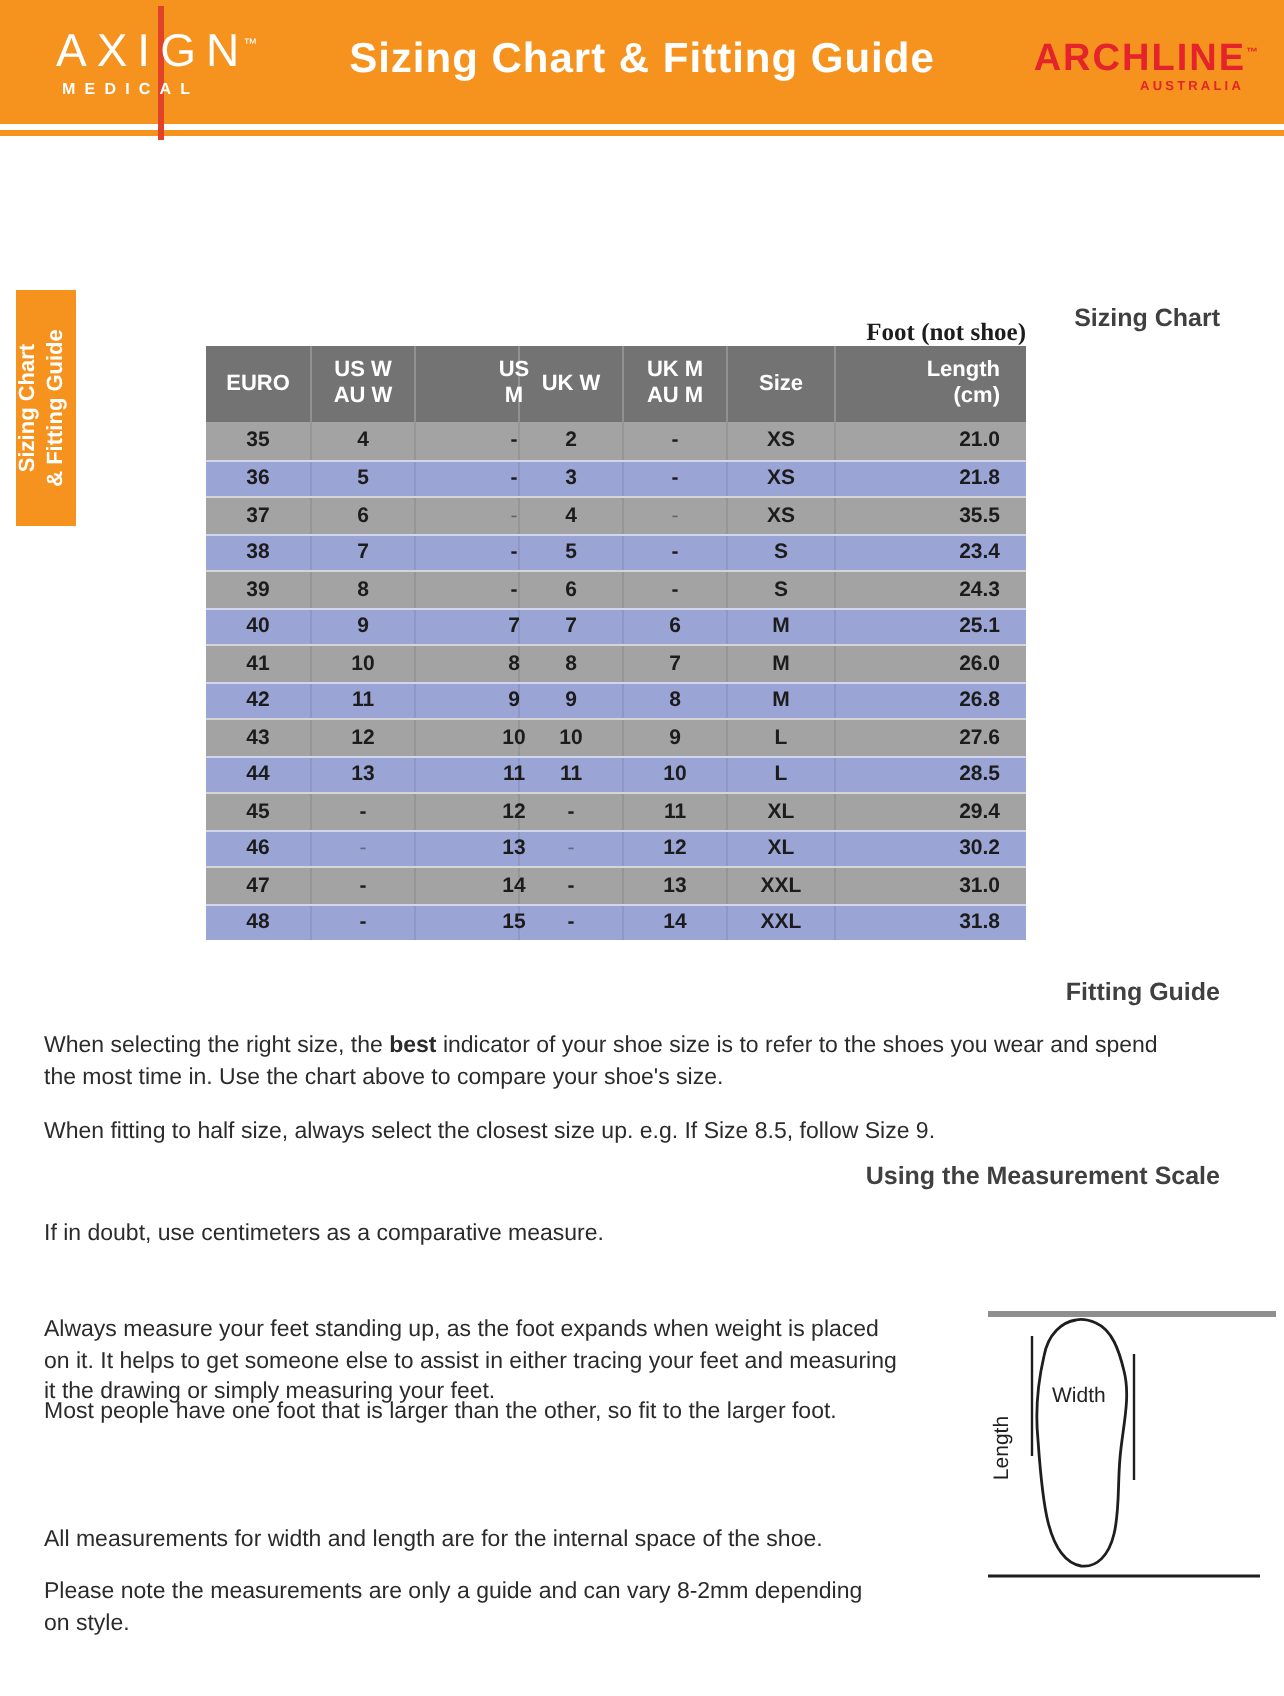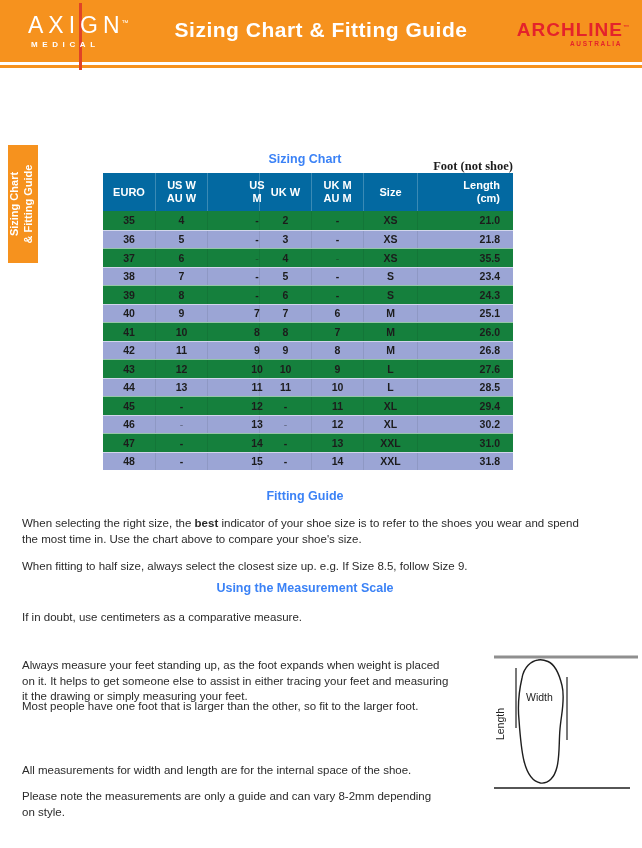--- a/index.html
+++ b/index.html
@@ -21,50 +21,50 @@
   .brand-tm { font-size:6px; vertical-align:top; position:relative; top:-3px; }
   .brand-sub { font-size:6.5px; font-weight:700; letter-spacing:1.6px; margin-top:1px; margin-right:8px; }
 
   
   .side-tab { position:absolute; left:8px; top:145px; width:30px; height:118px; background:#F6921E; }
   .side-tab-text { position:absolute; left:-44px; top:44px; width:118px; height:30px;
                    transform:rotate(-90deg); color:#ffffff; font-weight:700; font-size:11px;
                    line-height:13.5px; text-align:center; white-space:pre-line; }
 
   
-  .center-head { position:absolute; left:0; width:610px; text-align:center; font-weight:700;
-                 font-size:12.5px; color:#3b82f6; }
+  .center-head { position:absolute; left:0; width:610px; text-align:right; font-weight:700;
+                 font-size:12.5px; color:#404040; }
   .chart-title { top:152px; }
   .foot-note { position:absolute; top:159px; left:103px; width:410px; text-align:right;
                font-weight:700; font-size:12.5px; color:#1c1c1c;font-family:Liberation Serif, serif; }
   .fitting-head { top:489px; }
   .measure-head { top:581px; }
 
   
   .para { position:absolute; left:22px; font-size:11.5px; line-height:15.5px;
           white-space:pre-line; color:#2b2b2b; }
   .p-fit1 { top:516px; width:600px; }
   .p-fit2 { top:559px; width:600px; }
   .p-m1 { top:610px; width:600px; }
   .p-m2 { top:658px; width:470px; }
   .p-m3 { top:699px; width:470px; }
   .p-m4 { top:763px; width:470px; }
   .p-m5 { top:789px; width:470px; }
   .b { font-weight:700; }
 
   
   .table { position:absolute; left:103px; top:173px; width:410px; }
-  .thead { display:flex; background:#0369a1; height:38px; }
+  .thead { display:flex; background:#737373; height:38px; }
   .hcell { display:flex; align-items:center; justify-content:center; color:#ffffff;
            font-weight:700; font-size:11px; line-height:13px; white-space:pre-line;
            text-align:center; }
   .hcell + .hcell { border-left:1px solid rgba(255,255,255,0.22); }
   .trow { display:flex; height:18.5px; }
   .trow + .trow { border-top:1px solid rgba(255,255,255,0.55); }
-  .trow.blue { background:#15803d; }
+  .trow.blue { background:#a3a3a3; }
   .trow.lav  { background:#9BA5D5; }
   .tcell { display:flex; align-items:center; justify-content:center; font-weight:700;
            font-size:10.5px; color:#1c1c1c; }
   .tcell + .tcell { border-left:1px solid rgba(0,0,0,0.08); }
   .c0,.h0 { width:52px; } .c1,.h1 { width:52px; } .c2,.h2 { width:52px;padding-left:47px; }
   .c3,.h3 { width:52px; } .c4,.h4 { width:52px; } .c5,.h5 { width:54px; }
   .c6,.h6 { width:96px; justify-content:flex-end; padding-right:13px; }
   .h6 { text-align:right; }
   .tcell.muted { color:rgba(25,25,25,0.45); font-weight:400; }
 

